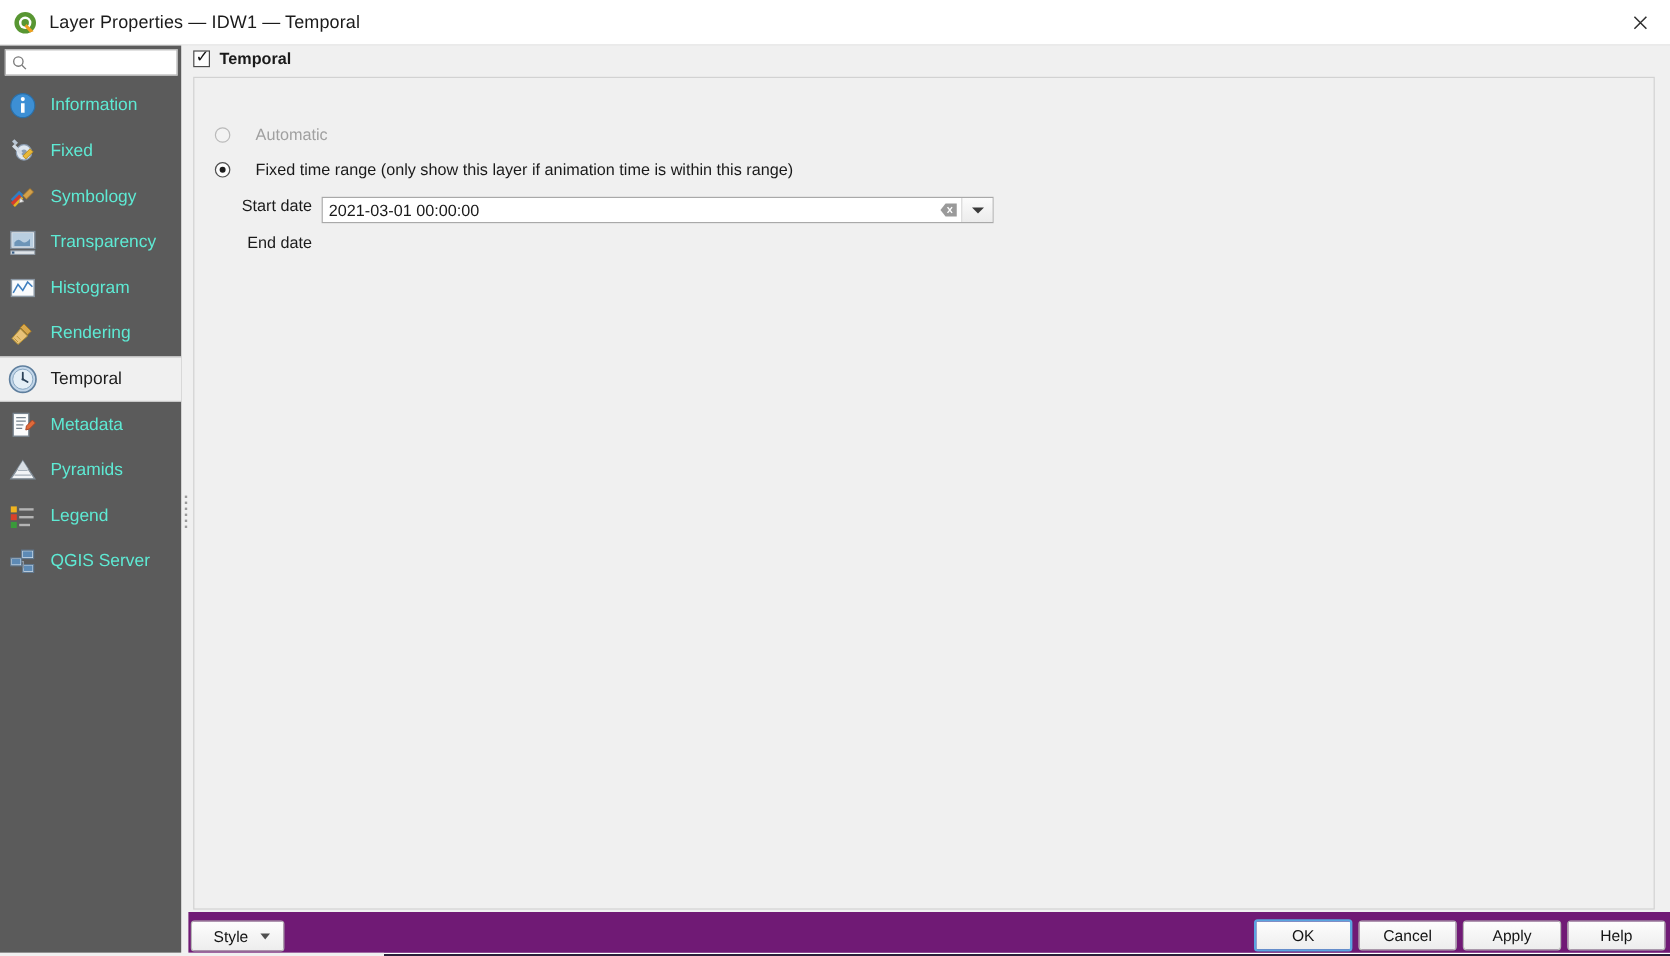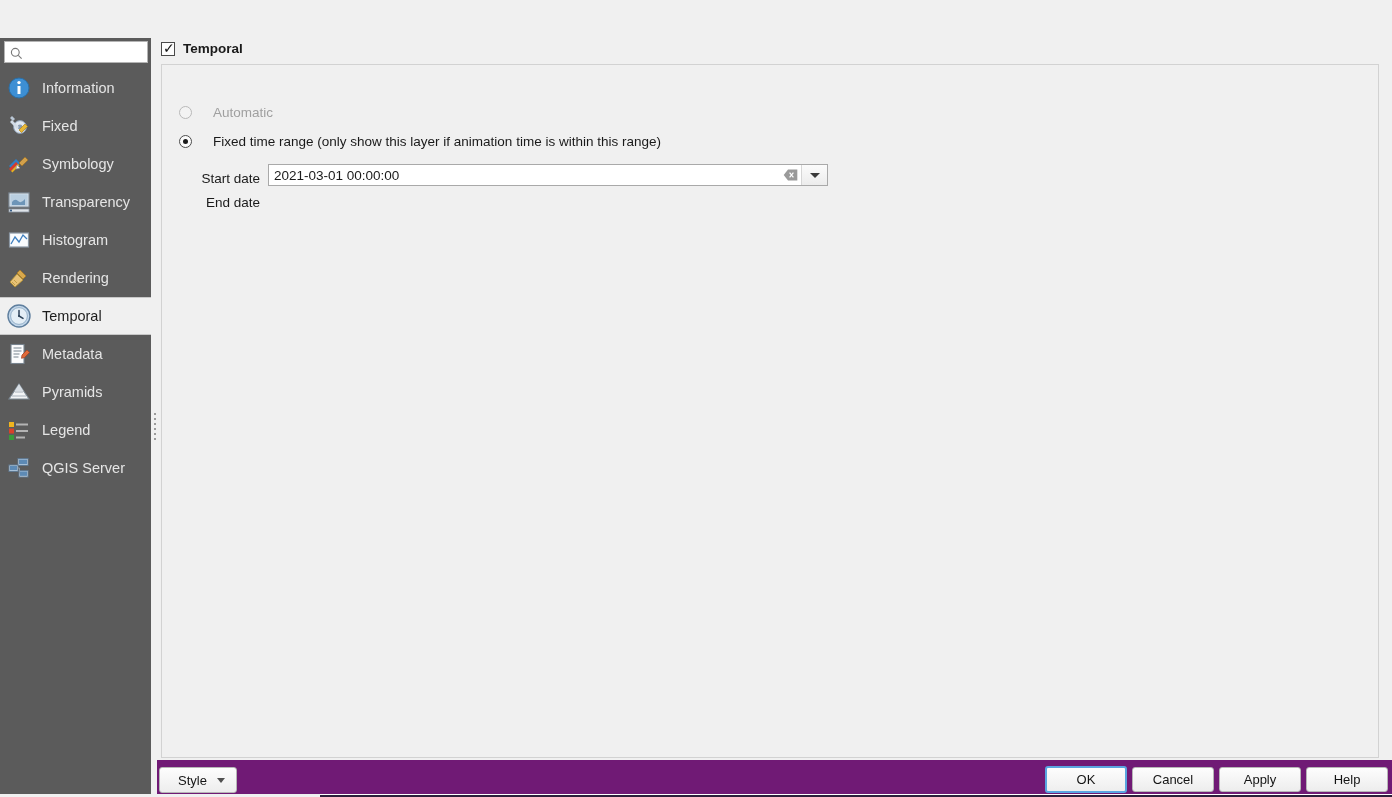--- a/index.html
+++ b/index.html
@@ -60,21 +60,21 @@
     border: none; outline: none; background: transparent;
     font-family: "Liberation Sans", sans-serif;
     font-size: 12px; color: #333;
     margin-left: 4px; width: 110px; padding: 0;
   }
   .nav { position: absolute; left: 0; top: 31px; width: 151px; }
   .nav-item {
     height: 38px;
     display: flex; align-items: center;
     padding-left: 6px;
-    color: #e5e5e5;
+    color: #5eead4;
     font-size: 14.5px;
     cursor: default;
   }
   .nav-item.selected {
     background: #f0f0f0;
     color: #1c1c1c;
     border-top: 1px solid #c8c8c8;
     border-bottom: 1px solid #c8c8c8;
   }
   .nav-icon {
@@ -144,21 +144,21 @@
   }
   .radio.enabled { border-color: #4d4d4d; background: #fcfcfc; }
   .radio.enabled .dot {
     position: absolute; left: 3px; top: 3px;
     width: 5px; height: 5px; border-radius: 50%;
     background: #1c1c1c;
   }
   .radio-label { margin-left: 21px; font-size: 13.5px; color: #1a1a1a; }
   .radio-label.disabled { color: #a0a0a0; }
 
-  .date-row { position: absolute; display: flex; align-items: flex-end; }
+  .date-row { position: absolute; display: flex; align-items: flex-start; }
   .date-row.start { left: 25px; top: 99px; }
   .date-row.end   { left: 25px; top: 130px; }
   .date-label {
     width: 73px; text-align: right;
     font-size: 13.5px; color: #1a1a1a;
     margin-right: 8px;
   }
   .date-field {
     width: 560px; height: 22px;
     border: 1px solid #a9a9a9;
@@ -241,20 +241,37 @@
     position: absolute; left: 0; top: 0;
     width: 320px; height: 3px;
     background: #f0f0f0;
   }
 </style>
 </head>
 <body>
 
 <div id="app">
 
+  <div class="titlebar">
+    <div class="title-icon">
+      <svg width="22" height="22" viewBox="0 0 22 22">
+        <circle cx="11" cy="11" r="9" fill="#589632"></circle>
+        <circle cx="11" cy="11" r="5.2" fill="#ffffff"></circle>
+        <circle cx="11" cy="11" r="3.1" fill="#589632"></circle>
+        <path d="M12 12 L18 18 L15 19 L10.5 14 Z" fill="#f0a020"></path>
+      </svg>
+    </div>
+    <div class="title-text">Layer Properties — IDW1 — Temporal</div>
+    <div class="titlebar-spacer"></div>
+    <div class="close-btn">
+      <svg width="14" height="14" viewBox="0 0 14 14">
+        <path d="M2 2 L12 12 M12 2 L2 12" stroke="#303030" stroke-width="1.3" fill="none"></path>
+      </svg>
+    </div>
+  </div>
 
   <div class="sidebar">
     <div class="search-wrap">
       <span class="search-icon">
         <svg width="13" height="13" viewBox="0 0 13 13">
           <circle cx="5.3" cy="5.3" r="3.9" stroke="#777" stroke-width="1.1" fill="none"></circle>
           <path d="M8.3 8.3 L11.6 11.6" stroke="#777" stroke-width="1.1"></path>
         </svg>
       </span>
       <input class="search-input" type="text" placeholder="" style="">

